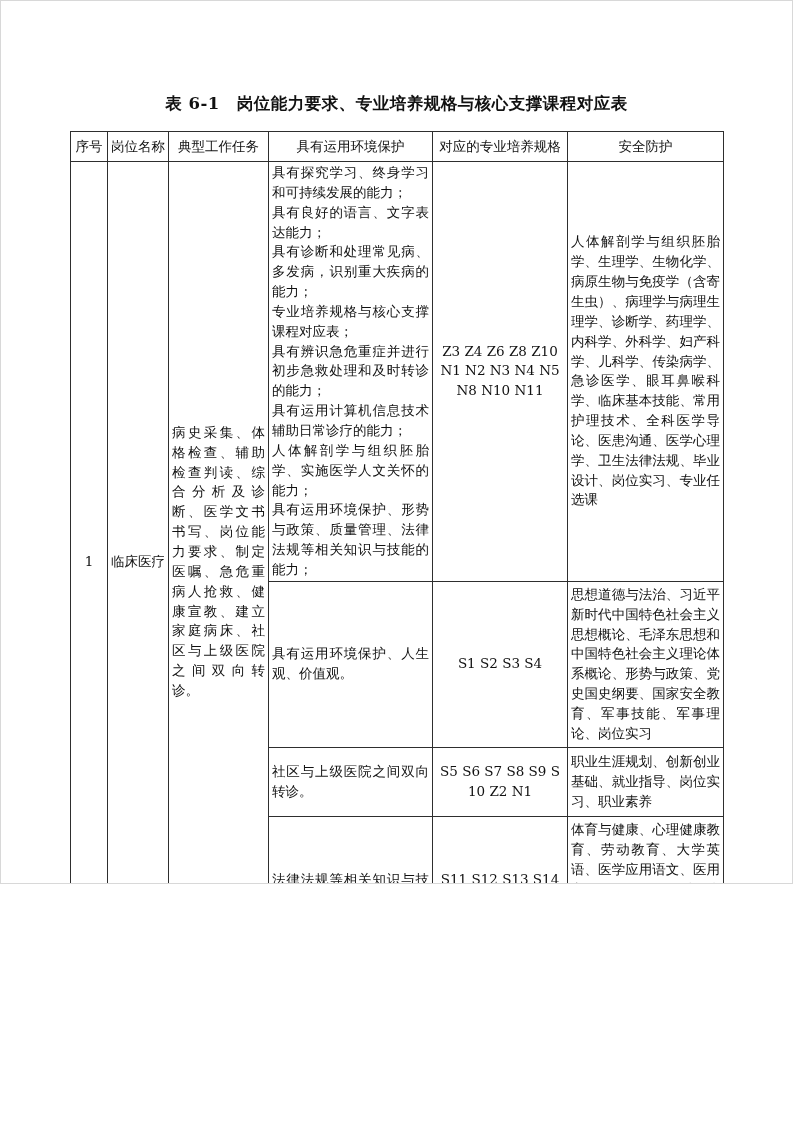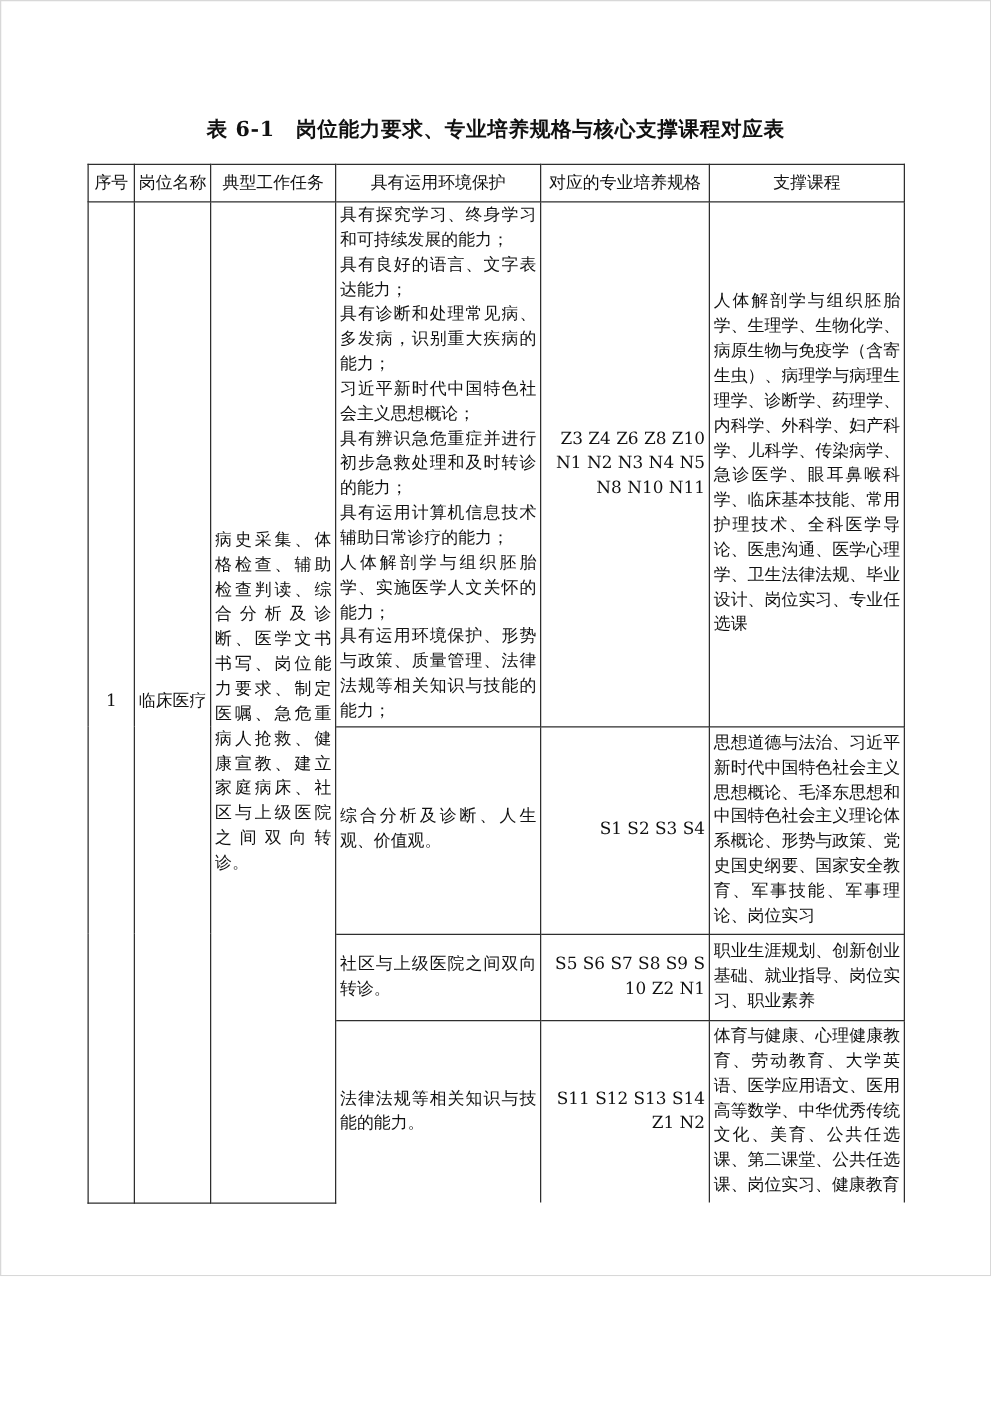--- a/index.html
+++ b/index.html
@@ -1,19 +1,19 @@
 <!DOCTYPE html>
 <html><head>
 <meta charset="utf-8">
 <style>
   html, body { margin: 0; padding: 0; background: #ffffff; }
   .page {
     position: relative;
     width: 793px;
-    height: 1021px;
+    height: 884px;
     background: #ffffff;
     font-family: "DejaVu Serif", "Liberation Serif", serif;
     color: #111111;
     overflow: hidden;
     box-sizing: border-box;
     border: 1px solid #d8d8d8;
   }
   .doc-title {
     position: absolute;
     top: 92px;
@@ -47,21 +47,21 @@
     word-break: break-all;
   }
   table.mapping thead th {
     height: 30px;
     text-align: center;
     padding: 1px 1px;
   }
   td.c-center { text-align: center; }
   td.c-bold { font-weight: bold; }
   td.c-just { text-align: justify; text-justify: inter-ideograph; }
-  td.c-left { text-align: right; }
+  td.c-left { text-align: center; }
   td.no-bottom, tr.last-row td { border-bottom: none; }
   table.mapping { border-bottom: none; }
   .ability-item { margin: 0; text-align: justify; text-justify: inter-ideograph; }
   .page-number {
     position: absolute;
     top: 1038px;
     left: 0;
     width: 100%;
     text-align: center;
     font-size: 12.5px;
@@ -84,43 +84,43 @@
         <col style="width:135px">
         <col style="width:156px">
       </colgroup>
       <thead>
         <tr>
           <th>序号</th>
           <th>岗位名称</th>
           <th>典型工作任务</th>
           <th>具有运用环境保护</th>
           <th>对应的专业培养规格</th>
-          <th>支撑课程</th>
+          <th>安全防护</th>
         </tr>
       </thead>
       <tbody>
         <tr style="height:397px;">
           <td rowspan="4" class="c-center no-bottom">1</td>
           <td rowspan="4" class="c-center c-bold no-bottom">临床医疗</td>
           <td rowspan="4" class="c-just no-bottom">病史采集、体格检查、辅助检查判读、综合分析及诊断、医学文书书写、岗位能力要求、制定医嘱、急危重病人抢救、健康宣教、建立家庭病床、社区与上级医院之间双向转诊。</td>
           <td class="c-just">
             <p class="ability-item">具有探究学习、终身学习和可持续发展的能力；</p>
             <p class="ability-item">具有良好的语言、文字表达能力；</p>
             <p class="ability-item">具有诊断和处理常见病、多发病，识别重大疾病的能力；</p>
-            <p class="ability-item">习近平新时代中国特色社会主义思想概论；</p>
+            <p class="ability-item">专业培养规格与核心支撑课程对应表；</p>
             <p class="ability-item">具有辨识急危重症并进行初步急救处理和及时转诊的能力；</p>
             <p class="ability-item">具有运用计算机信息技术辅助日常诊疗的能力；</p>
             <p class="ability-item">人体解剖学与组织胚胎学、实施医学人文关怀的能力；</p>
             <p class="ability-item">具有运用环境保护、形势与政策、质量管理、法律法规等相关知识与技能的能力；</p>
           </td>
           <td class="c-left">Z3 Z4 Z6 Z8 Z10 N1 N2 N3 N4 N5 N8 N10 N11</td>
           <td class="c-just">人体解剖学与组织胚胎学、生理学、生物化学、病原生物与免疫学（含寄生虫）、病理学与病理生理学、诊断学、药理学、内科学、外科学、妇产科学、儿科学、传染病学、急诊医学、眼耳鼻喉科学、临床基本技能、常用护理技术、全科医学导论、医患沟通、医学心理学、卫生法律法规、毕业设计、岗位实习、专业任选课</td>
         </tr>
         <tr style="height:166px;">
-          <td class="c-just">综合分析及诊断、人生观、价值观。</td>
+          <td class="c-just">具有运用环境保护、人生观、价值观。</td>
           <td class="c-left">S1 S2 S3 S4</td>
           <td class="c-just">思想道德与法治、习近平新时代中国特色社会主义思想概论、毛泽东思想和中国特色社会主义理论体系概论、形势与政策、党史国史纲要、国家安全教育、军事技能、军事理论、岗位实习</td>
         </tr>
         <tr style="height:69px;">
           <td class="c-just">社区与上级医院之间双向转诊。</td>
           <td class="c-left">S5 S6 S7 S8 S9 S10 Z2 N1</td>
           <td class="c-just">职业生涯规划、创新创业基础、就业指导、岗位实习、职业素养</td>
         </tr>
         <tr style="height:146px;" class="last-row">
           <td class="c-just">法律法规等相关知识与技能的能力。</td>

